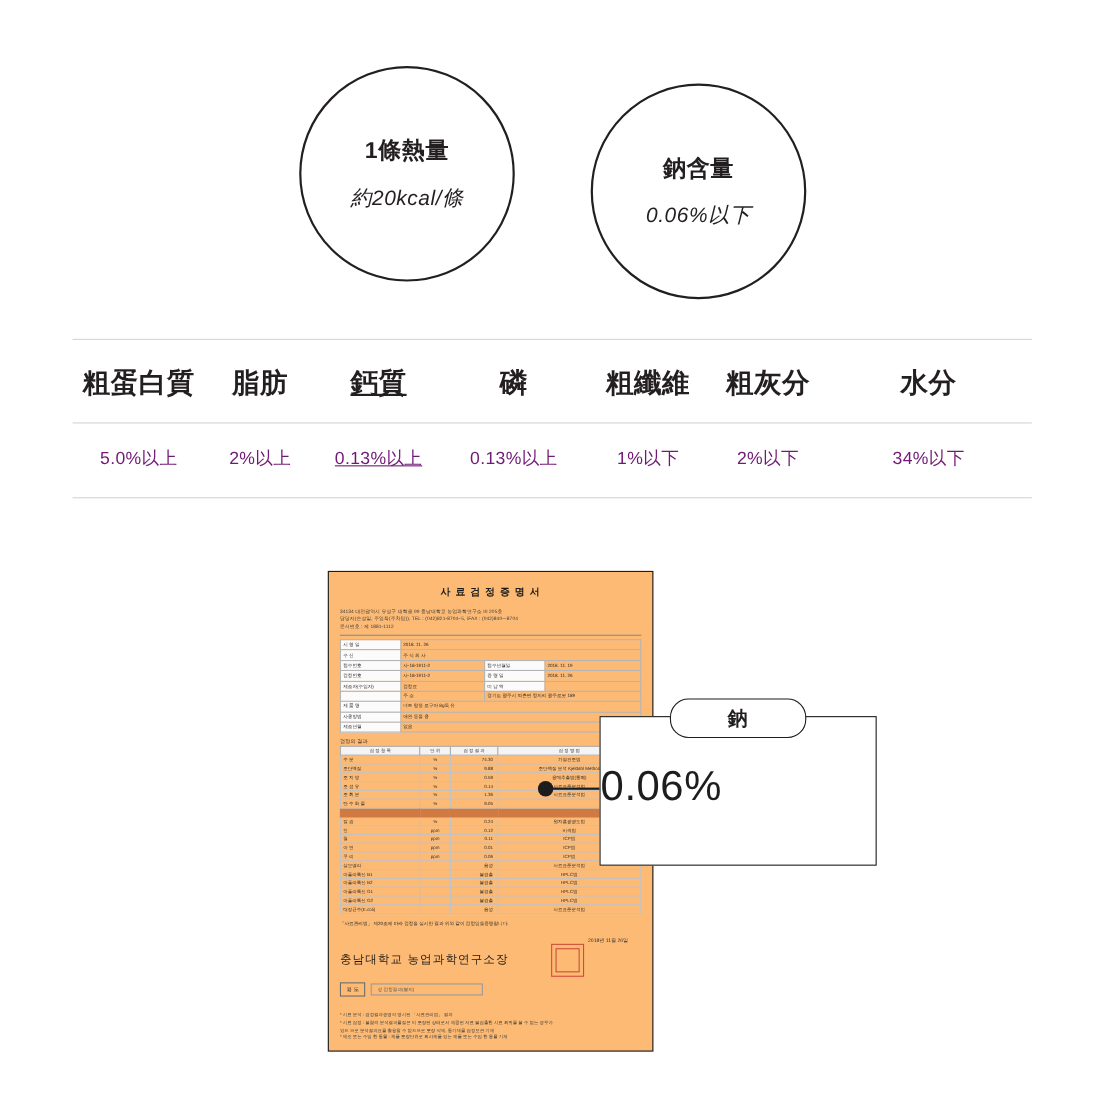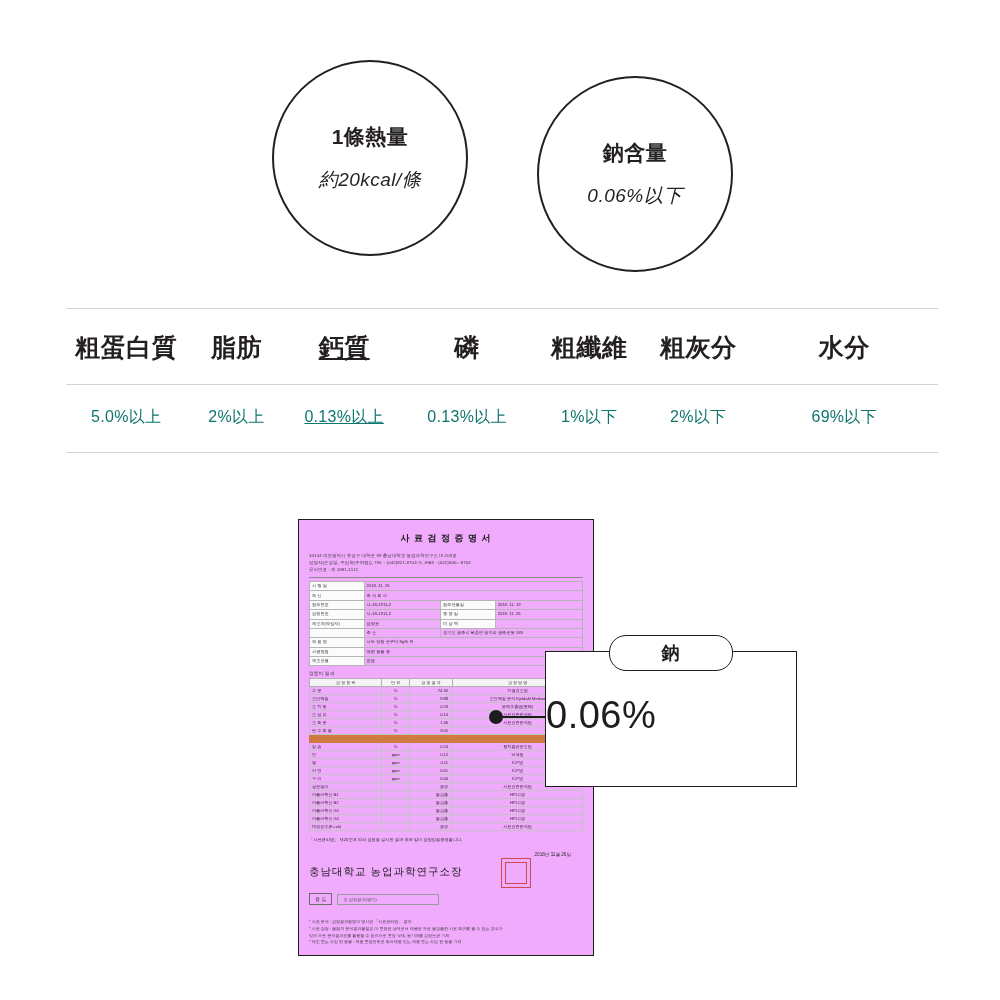--- a/index.html
+++ b/index.html
@@ -80,39 +80,39 @@
   .head-row .nutri-cell {
     font-size: 25px;
     font-weight: bold;
     padding: 22px 0 20px 0;
     letter-spacing: 0.5px;
   }
   .val-row .nutri-cell {
     font-size: 16px;
     padding: 22px 0 24px 0;
     letter-spacing: 0.3px;
-    color: #0f766e;
+    color: #701a75;
   }
   .col-0 { width: 13.8%; }
   .col-1 { width: 11.5%; }
   .col-2 { width: 13.2%; text-decoration: underline; }
   .col-3 { width: 15.0%; }
   .col-4 { width: 13.0%; }
   .col-5 { width: 12.0%; }
   .col-6 { width: 21.5%; }
 
   
   .cert-wrap {
     position: absolute;
     left: 298px;
     top: 519px;
     width: 296px;
     height: 437px;
     border: 1px solid #1d1d1d;
-    background: #f0abfc;
+    background: #fdba74;
     box-sizing: border-box;
     padding: 8px 10px 6px 10px;
     overflow: hidden;
   }
   .cert-title {
     text-align: center;
     font-size: 9px;
     font-weight: bold;
     letter-spacing: 1px;
     margin: 4px 0 7px 0;
@@ -328,21 +328,21 @@
       <div class="nutri-cell col-6">水分</div>
     </div>
     <div class="rule"></div>
     <div class="nutri-row val-row">
       <div class="nutri-cell col-0">5.0%以上</div>
       <div class="nutri-cell col-1">2%以上</div>
       <div class="nutri-cell col-2">0.13%以上</div>
       <div class="nutri-cell col-3">0.13%以上</div>
       <div class="nutri-cell col-4">1%以下</div>
       <div class="nutri-cell col-5">2%以下</div>
-      <div class="nutri-cell col-6">69%以下</div>
+      <div class="nutri-cell col-6">34%以下</div>
     </div>
     <div class="rule"></div>
   </div>
 
   <div class="cert-wrap">
     <div class="cert-title">사 료 검 정 증 명 서</div>
 
     <div class="cert-head-lines">
       <div>34134 대전광역시 유성구 대학로 99 충남대학교 농업과학연구소 III 205호</div>
       <div>담당자(손성일, 주임욱(주차팀)), TEL : (042)821-8704~5, iFAX : (042)840-~8704</div>

